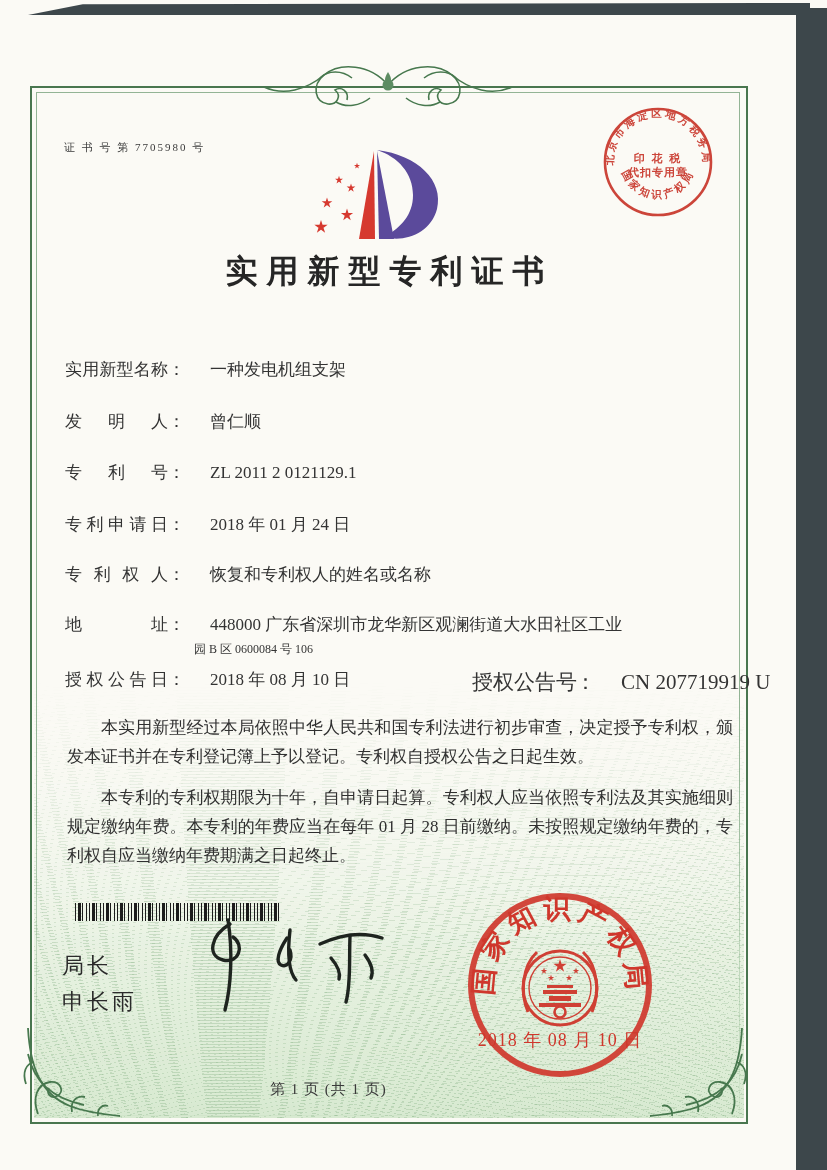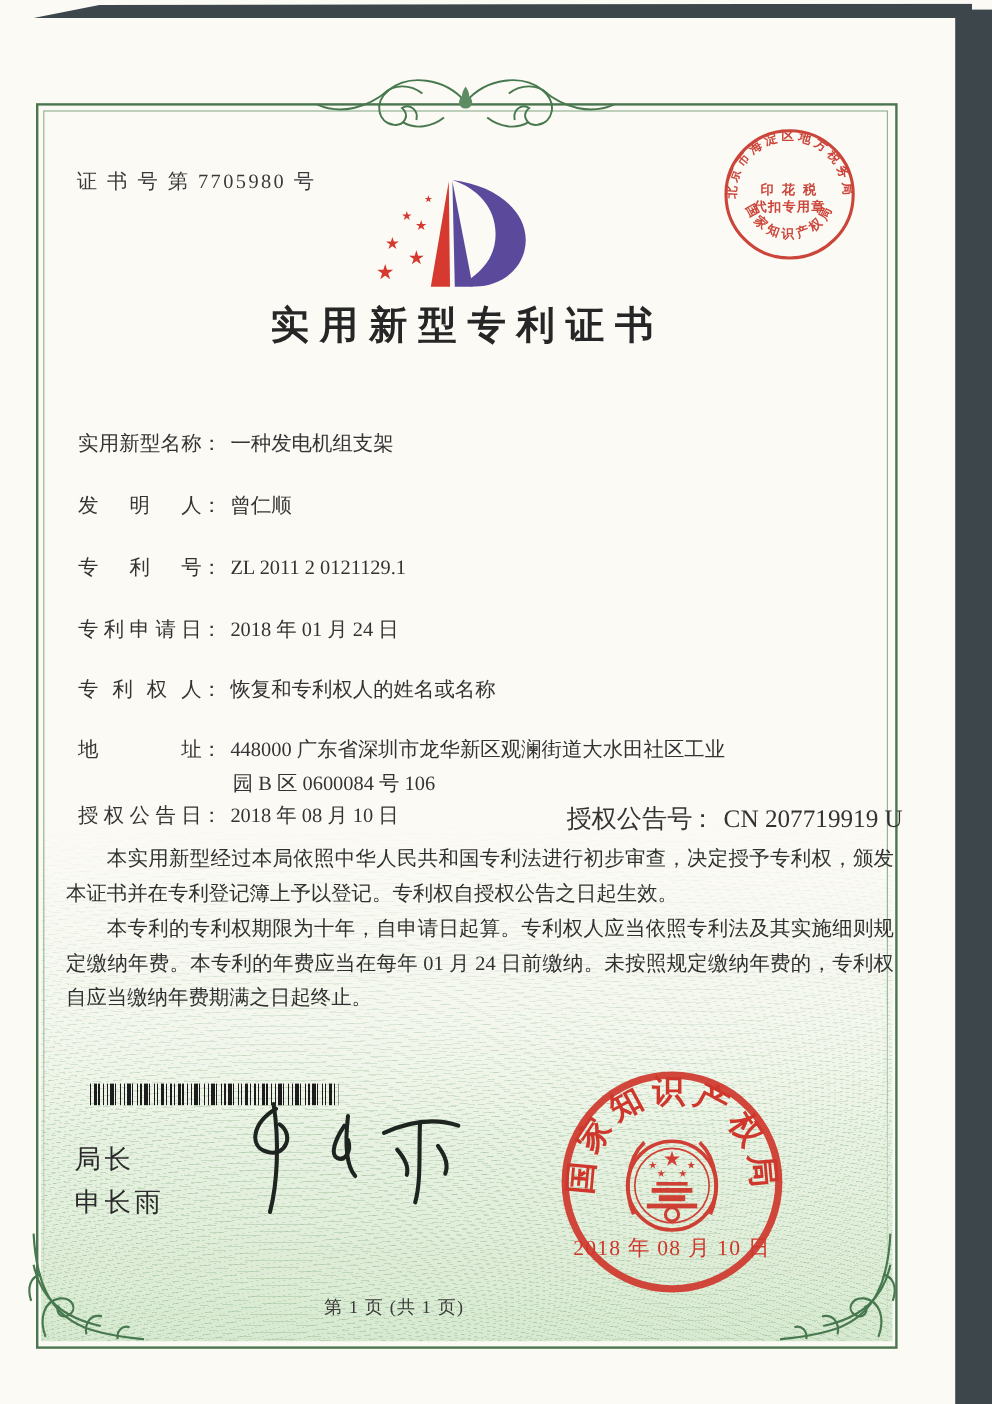--- a/index.html
+++ b/index.html
@@ -15,31 +15,31 @@
 
   
   .guilloche{position:absolute;left:34px;top:680px;width:710px;height:438px;pointer-events:none;
     background:
       repeating-radial-gradient(180px 60px at 28% 125%, rgba(118,166,118,.30) 0 1px, transparent 1px 9px),
       repeating-radial-gradient(200px 66px at 76% 135%, rgba(118,166,118,.24) 0 1px, transparent 1px 11px),
       linear-gradient(to bottom, rgba(226,240,222,0) 0%, rgba(221,237,215,.55) 55%, rgba(213,232,206,.95) 100%);
     -webkit-mask-image:linear-gradient(to bottom, transparent 0%, #000 60%);
     mask-image:linear-gradient(to bottom, transparent 0%, #000 60%);}
 
-  .cert-no{position:absolute;left:64px;top:140px;font-size:17px;letter-spacing:2px;color:#3a3a3a;}
+  .cert-no{position:absolute;left:64px;top:140px;font-size:11px;letter-spacing:2px;color:#3a3a3a;}
   .title{position:absolute;left:33px;top:250px;width:713px;text-align:center;font-size:32px;font-weight:600;letter-spacing:9px;color:#262626;}
 
   .field{position:absolute;left:65px;font-size:17px;color:#333;white-space:nowrap;}
   .flabel{display:inline-block;width:103px;text-align:justify;text-align-last:justify;vertical-align:top;}
-  .fvalue{margin-left:7px;}
-  .addr2{position:absolute;left:194px;top:641px;font-size:17px;color:#333;}
+  .fvalue{margin-left:25px;}
+  .addr2{position:absolute;left:194px;top:641px;font-size:12px;color:#333;}
   .field-right{position:absolute;left:472px;font-size:21px;color:#333;white-space:nowrap;}
 
   .body-text{position:absolute;left:55px;top:701px;width:690px;font-size:17px;line-height:29px;text-align:justify;color:#303030;}
-  .body-text p{margin:0;text-indent:2em;}
+  .body-text p{margin:12px;text-indent:2em;}
 
   .barcode{position:absolute;left:75px;top:903px;width:207px;height:18px;
     background:repeating-linear-gradient(90deg,#1c1c1c 0 1px,transparent 1px 3px,#1c1c1c 3px 6px,transparent 6px 7px,#1c1c1c 7px 8px,transparent 8px 11px,#1c1c1c 11px 12px,transparent 12px 14px);}
 
   .signer{position:absolute;left:62px;top:948px;font-size:22px;color:#2a2a2a;font-family:"Liberation Sans","DejaVu Sans",sans-serif;letter-spacing:3px;line-height:36px;}
   .signature-svg{position:absolute;left:190px;top:912px;}
 
   .seal-svg{position:absolute;left:465px;top:890px;}
   .seal-date{position:absolute;left:455px;top:1028px;width:210px;text-align:center;font-size:18px;color:#cf372c;letter-spacing:1px;}
 
@@ -153,21 +153,21 @@
 <div class="addr2">园 B 区 0600084 号 106</div>
 <div class="field" style="top:668px">
   <span class="flabel">授权公告日</span><span>：</span><span class="fvalue">2018 年 08 月 10 日</span>
 </div>
 <div class="field-right" style="top:668px">
   <span class="flabel">授权公告号</span><span>：</span><span class="fvalue">CN 207719919 U</span>
 </div>
 
 <div class="body-text">
   <p>本实用新型经过本局依照中华人民共和国专利法进行初步审查，决定授予专利权，颁发本证书并在专利登记簿上予以登记。专利权自授权公告之日起生效。</p>
-  <p>本专利的专利权期限为十年，自申请日起算。专利权人应当依照专利法及其实施细则规定缴纳年费。本专利的年费应当在每年 01 月 24 日前缴纳。未按照规定缴纳年费的，专利权自应当缴纳年费期满之日起终止。</p>
+  <p>本专利的专利权期限为十年，自申请日起算。专利权人应当依照专利法及其实施细则规定缴纳年费。本专利的年费应当在每年 01 月 28 日前缴纳。未按照规定缴纳年费的，专利权自应当缴纳年费期满之日起终止。</p>
 </div>
 
 <div class="barcode"></div>
 
 <div class="signer">
   <div>局长</div>
   <div>申长雨</div>
 </div>
 
 <svg class="signature-svg" width="210" height="105" viewBox="0 0 210 105">

